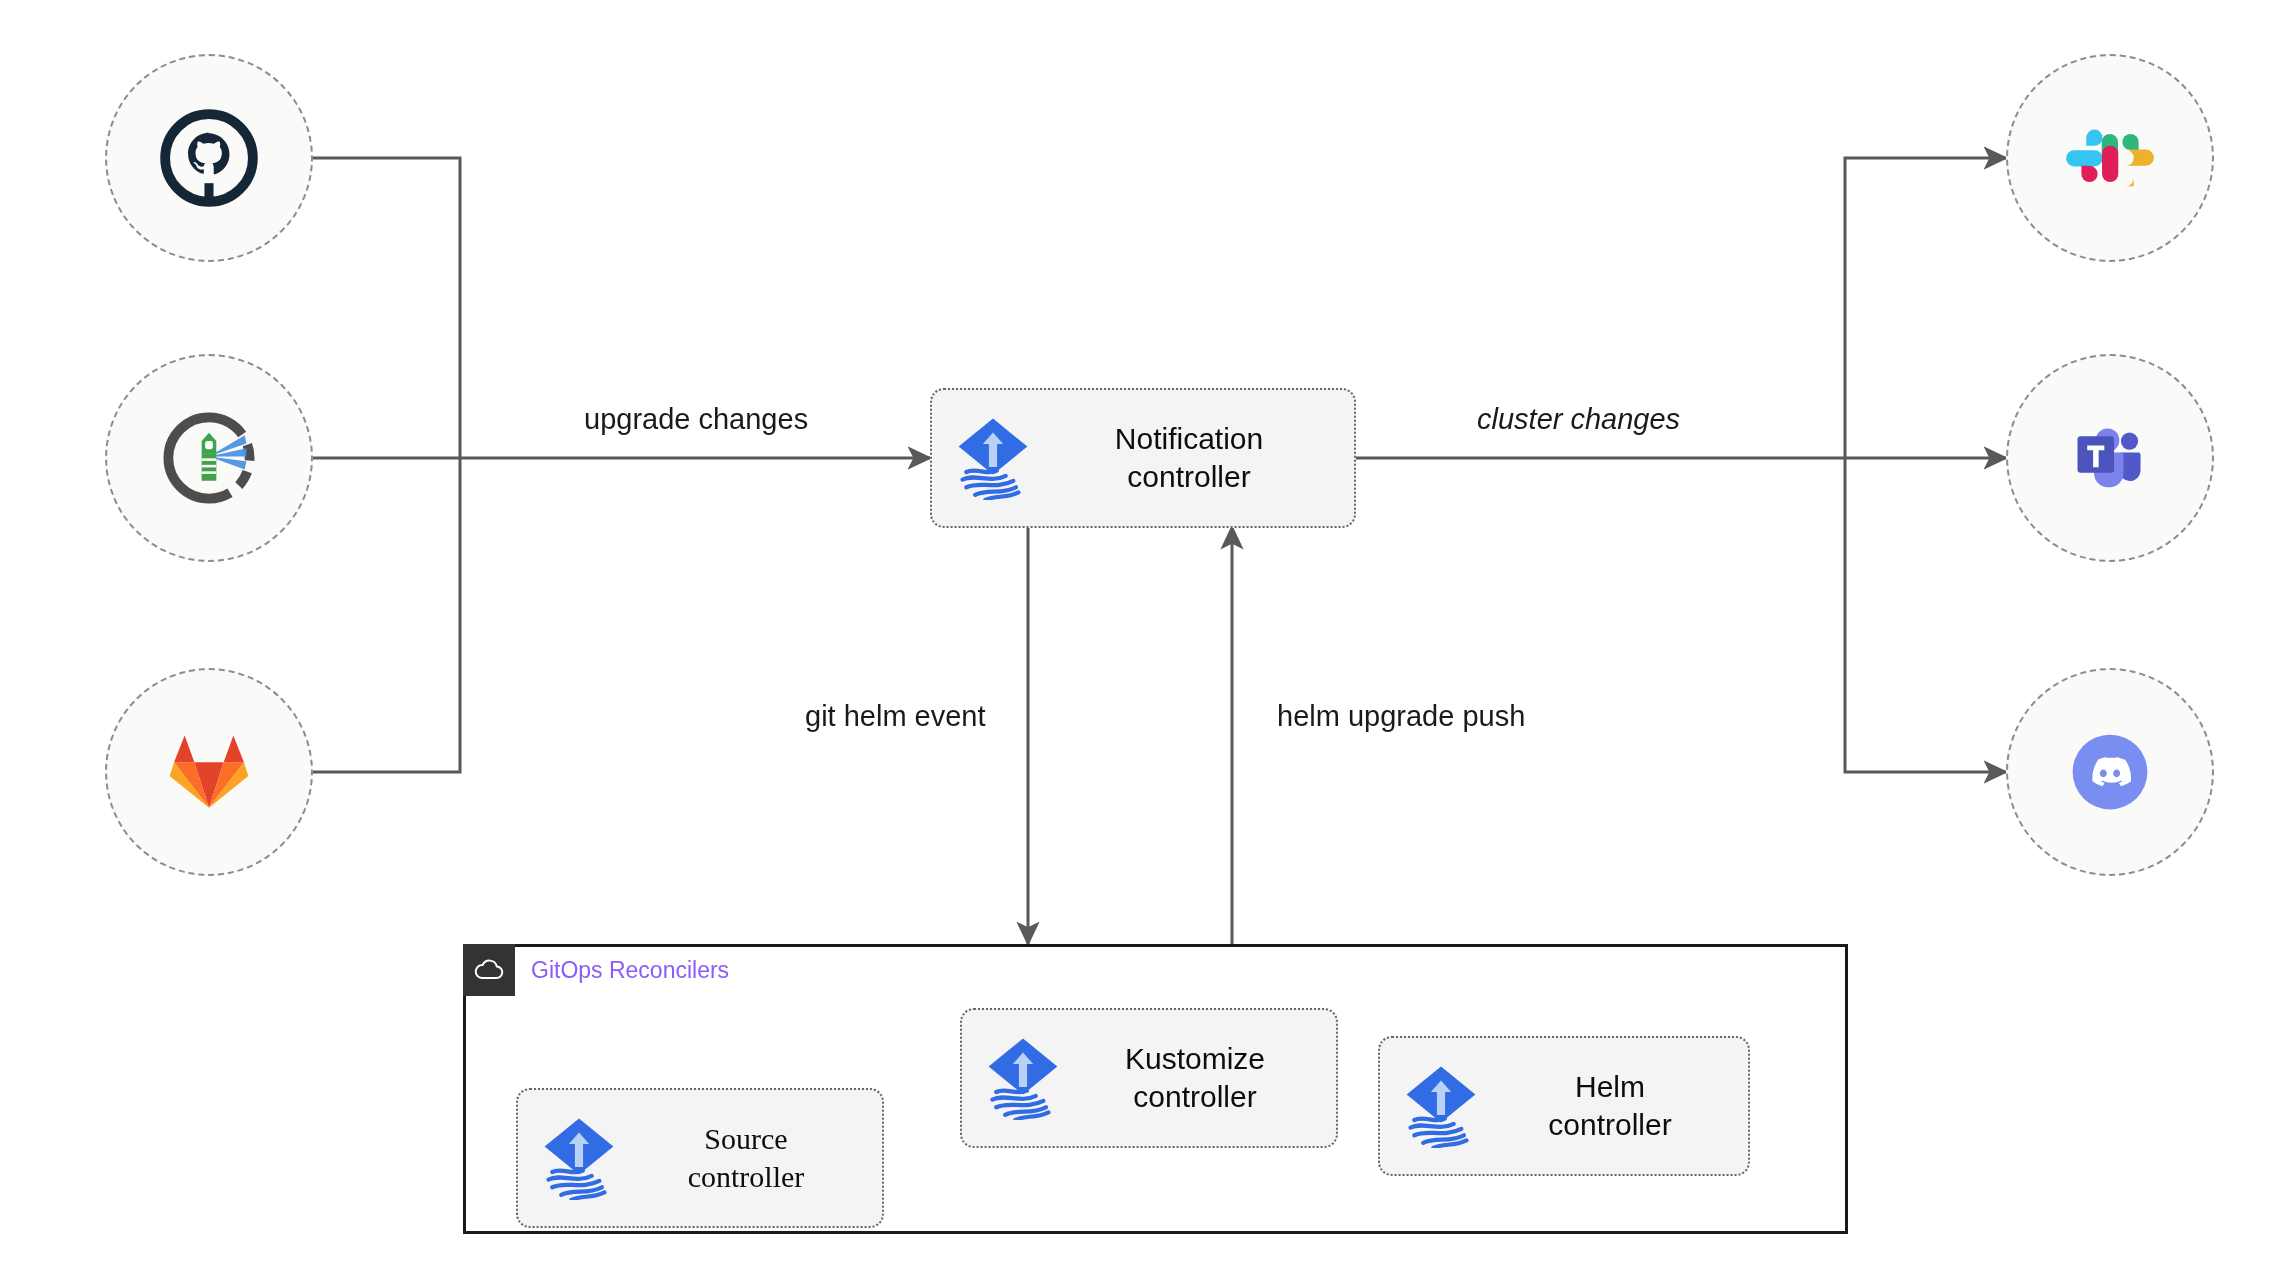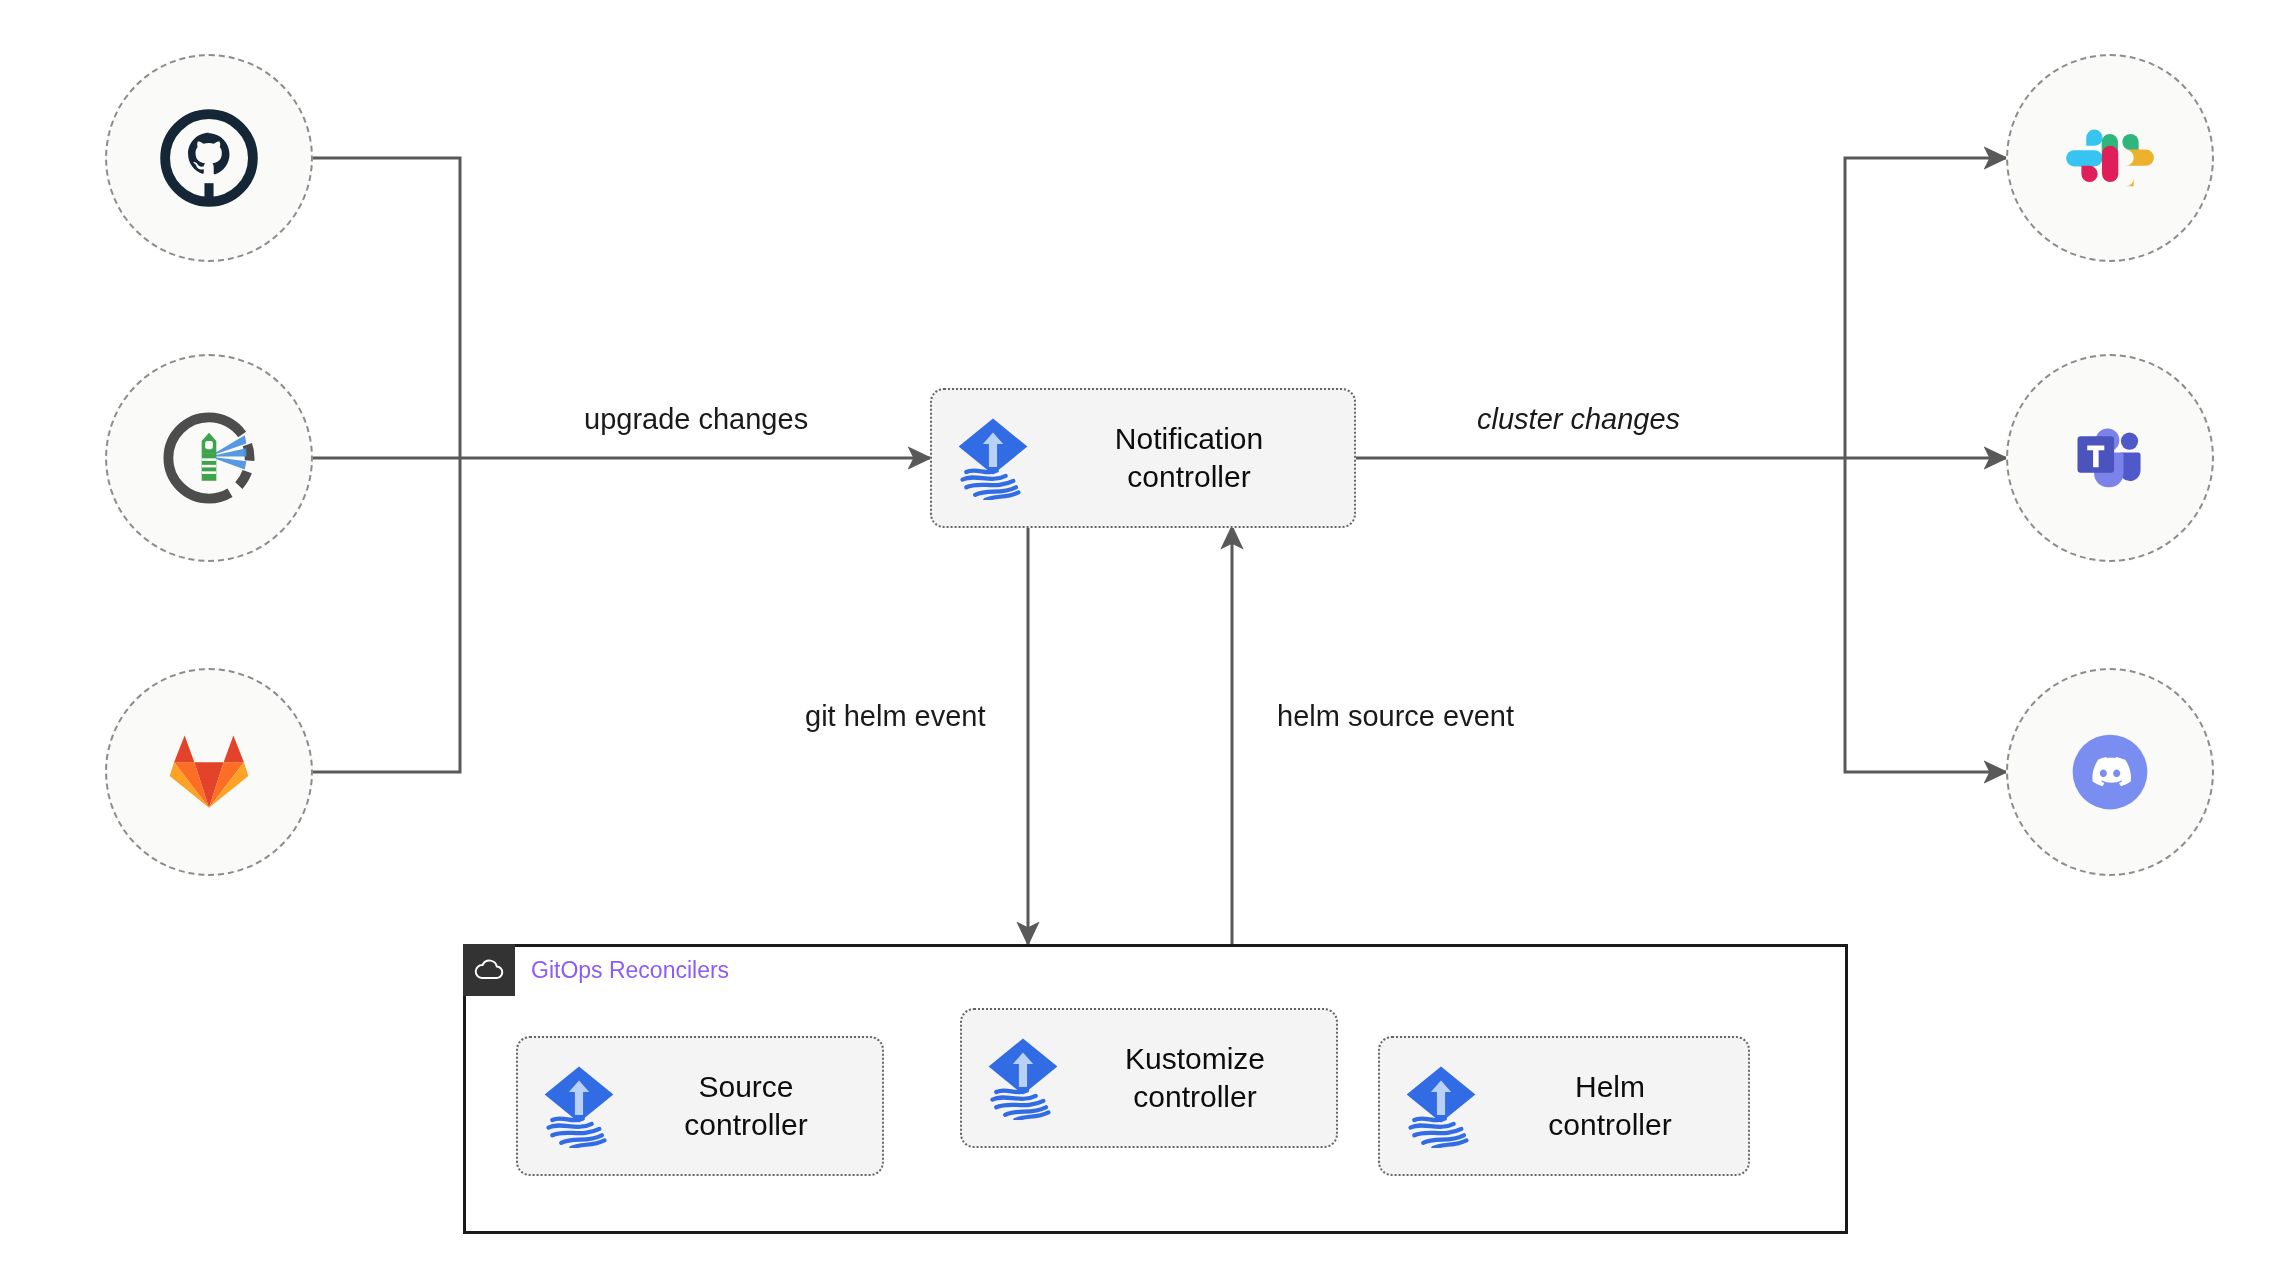--- a/index.html
+++ b/index.html
@@ -242,21 +242,21 @@
 
   <div id="reconcilers-header">
     <span class="cloud-chip">
       <svg width="32" height="24" viewBox="0 0 34 24">
         <path d="M9.4 20.5h15.3a6.1 6.1 0 0 0 .6-12.2 8 8 0 0 0-15.1-1.6 5.9 5.9 0 0 0-.8 13.8z" fill="none" stroke="#ffffff" stroke-width="2.1" stroke-linejoin="round"></path>
       </svg>
     </span>
     <span class="hdr-text">GitOps Reconcilers</span>
   </div>
 
-  <div class="ctrl-box" style="left:516px; top:1036px; width:368px; height:140px;">
+  <div class="ctrl-box" style="left:516px; top:1088px; width:368px; height:140px;font-family:Liberation Serif, serif;">
     <svg class="flux-mark" viewBox="0 0 60 66">
       <path fill="#326ce5" d="M30 2 L57 24 L30 46 L3 24 Z"></path>
       <path fill="#b9d0f7" d="M30 13 L38 22 L33.2 22 L33.2 40 L26.8 40 L26.8 22 L22 22 Z"></path>
       <g stroke="#326ce5" stroke-width="3.3" fill="none" stroke-linecap="round">
         <path d="M9 44 C 17 40, 25 47, 33 43"></path>
         <path d="M6 50 C 16 45, 28 53, 40 47"></path>
         <path d="M9 56 C 20 51, 32 58, 46 51"></path>
         <path d="M16 62 C 26 57, 36 62, 48 56"></path>
         <path d="M24 66 C 32 62, 40 65, 50 60"></path>
       </g>
@@ -296,15 +296,15 @@
     <div class="ctrl-label">Helm
 controller</div>
   </div>
 
   <div class="edge-label" style="left:584px; top:403px;">upgrade changes</div>
 
   <div class="edge-label" style="left:1477px; top:403px;font-style:italic;">cluster changes</div>
 
   <div class="edge-label" style="left:805px; top:700px;">git helm event</div>
 
-  <div class="edge-label" style="left:1277px; top:700px;">helm source event</div>
+  <div class="edge-label" style="left:1277px; top:700px;">helm upgrade push</div>
 
 </div>
 
 </body></html>

